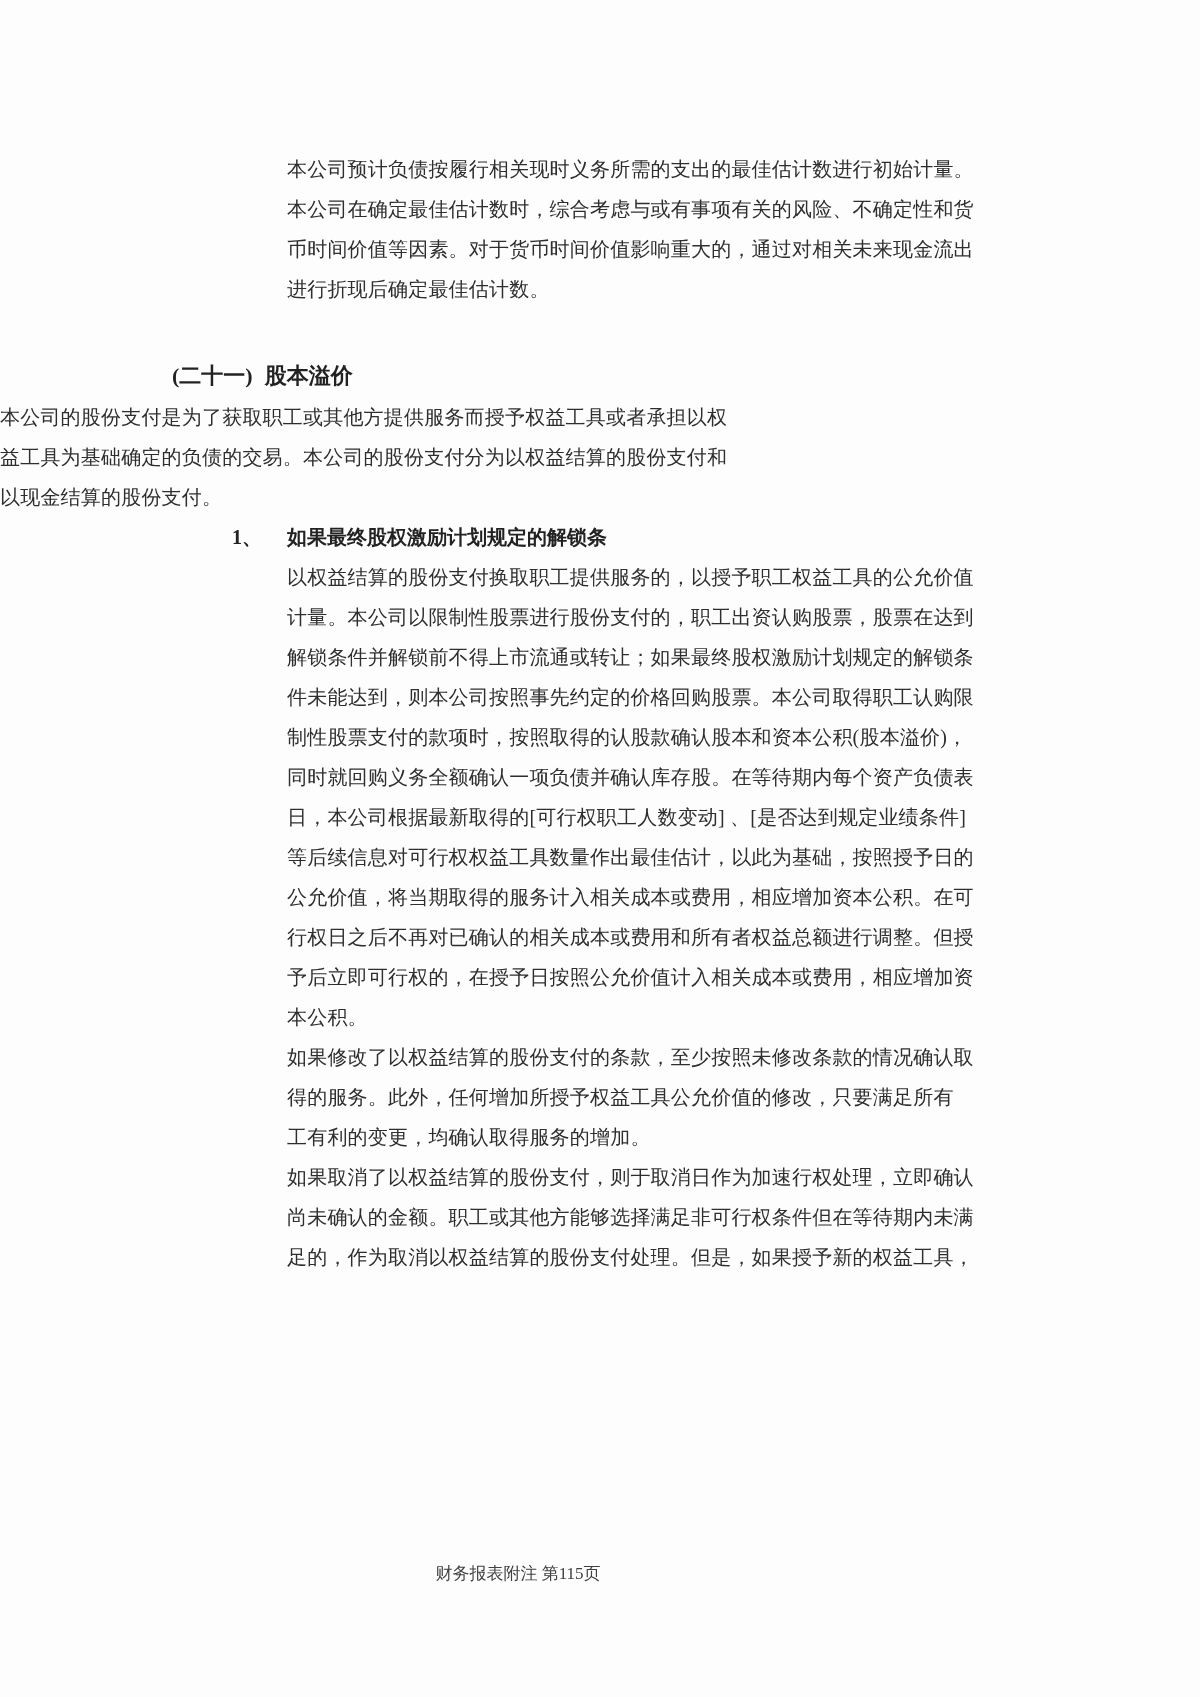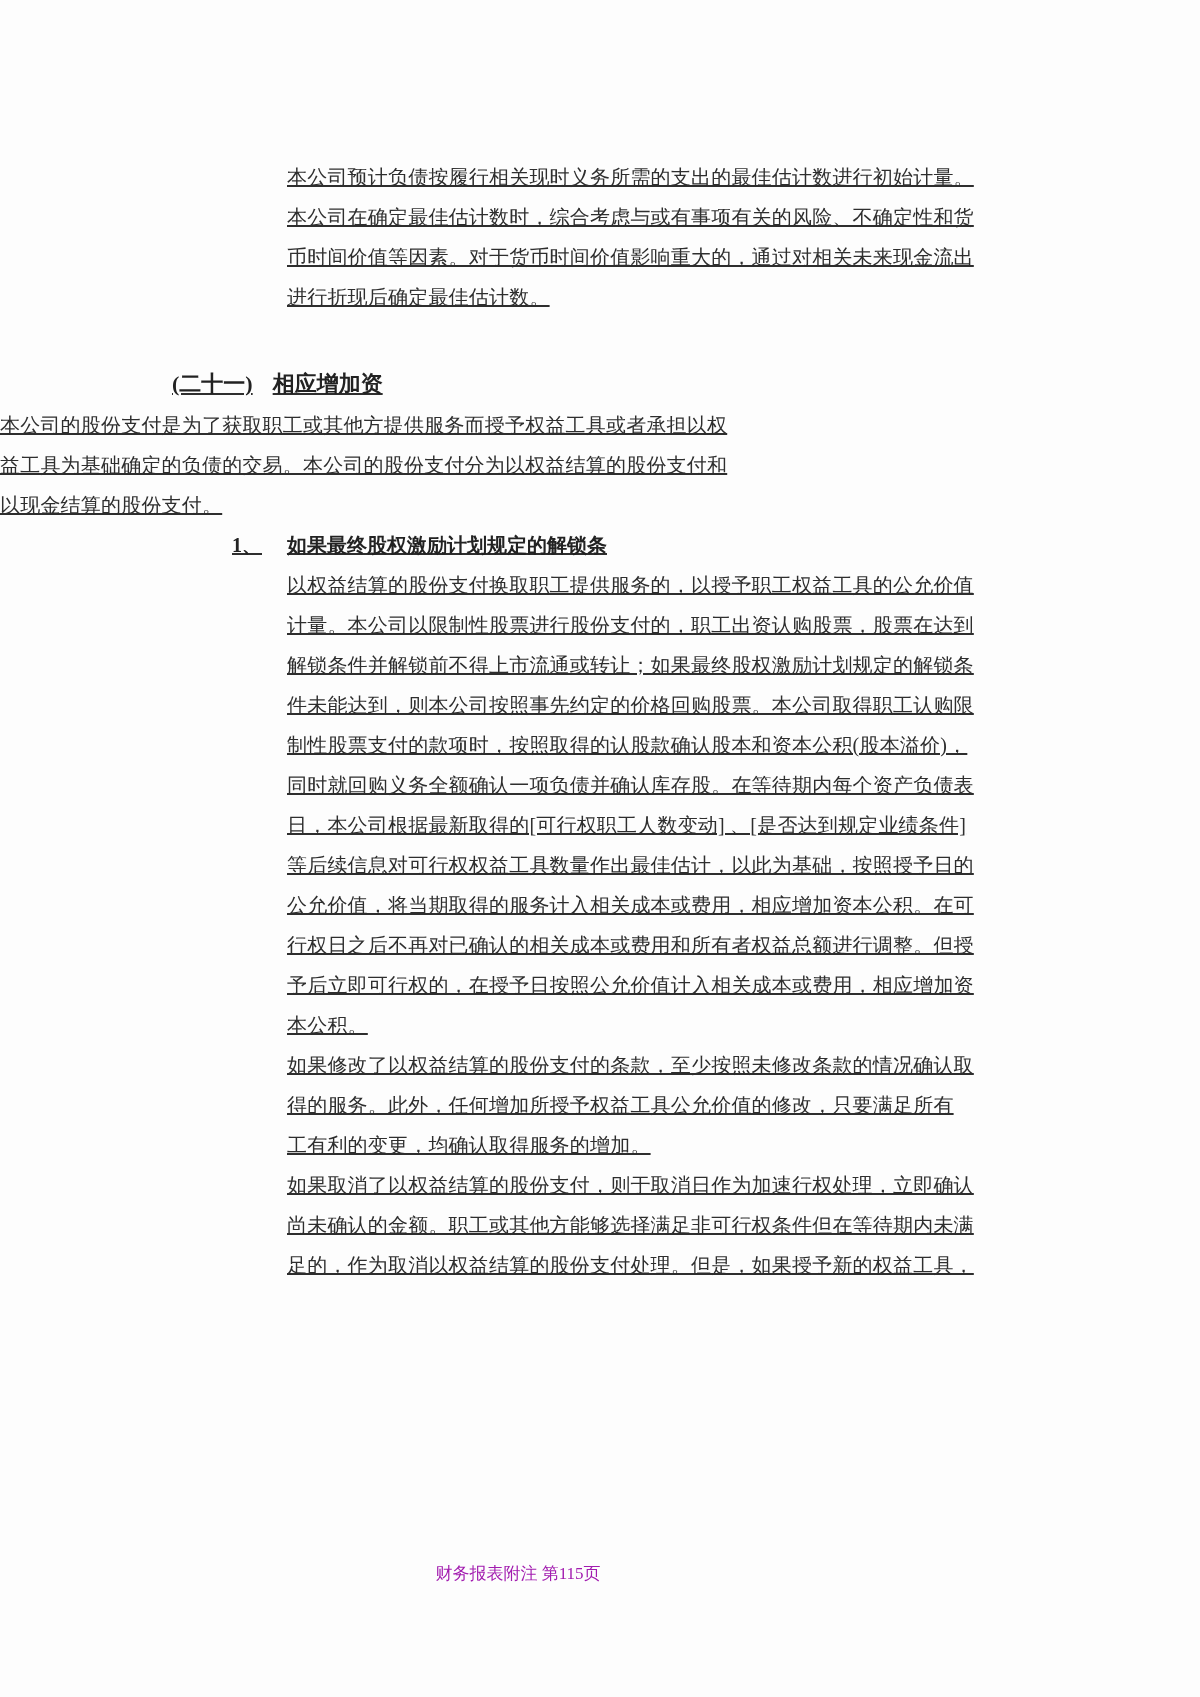--- a/index.html
+++ b/index.html
@@ -11,46 +11,45 @@
     position: relative;
     width: 1200px;
     height: 1697px;
     background: #fdfdfd;
     font-family: "Liberation Serif", "DejaVu Serif", serif;
     color: #2e2e2e;
     overflow: hidden;
   }
   .content {
     position: absolute;
-    top: 16px;
+    top: 8px;
     left: 0;
     width: 1200px;
     padding-top: 141px;
-    text-decoration: underline;
   }
   .para {
     font-size: 20px;
     line-height: 40px;
     white-space: pre-line;
     letter-spacing: 0.2px;
   }
   .body-para {
     margin-left: 287px;
     width: 700px;
   }
   .section-heading {
     margin-top: 46px;
     margin-left: 172px;
     font-size: 22px;
     line-height: 42px;
     font-weight: bold;
     color: #222222;
   }
   .section-heading .sec-num {
-    margin-right: 20px;
+    margin-right: 12px;
   }
   .section-intro {
     width: 740px;
   }
   .item-heading {
     margin-left: 232px;
     font-size: 20px;
     line-height: 40px;
     font-weight: bold;
     color: #222222;
@@ -61,37 +60,37 @@
     flex: 0 0 55px;
   }
   .footer {
     position: absolute;
     top: 1560px;
     left: 0;
     width: 1036px;
     text-align: center;
     font-size: 17px;
     line-height: 28px;
-    color: #a21caf;
+    color: #404040;
   }
 </style>
 </head>
 <body>
 
 <div class="page">
   <div class="content">
 
     <div class="para body-para">本公司预计负债按履行相关现时义务所需的支出的最佳估计数进行初始计量。
 本公司在确定最佳估计数时，综合考虑与或有事项有关的风险、不确定性和货
 币时间价值等因素。对于货币时间价值影响重大的，通过对相关未来现金流出
 进行折现后确定最佳估计数。</div>
 
 
     <div class="section-heading">
-      <span class="sec-num">(二十一)</span><span>相应增加资</span>
+      <span class="sec-num">(二十一)</span><span>股本溢价</span>
     </div>
 
     <div class="para section-intro">本公司的股份支付是为了获取职工或其他方提供服务而授予权益工具或者承担以权
 益工具为基础确定的负债的交易。本公司的股份支付分为以权益结算的股份支付和
 以现金结算的股份支付。</div>
 
     <div class="item-heading">
       <span class="item-num">1、</span>
       <span>如果最终股权激励计划规定的解锁条</span>
     </div>

